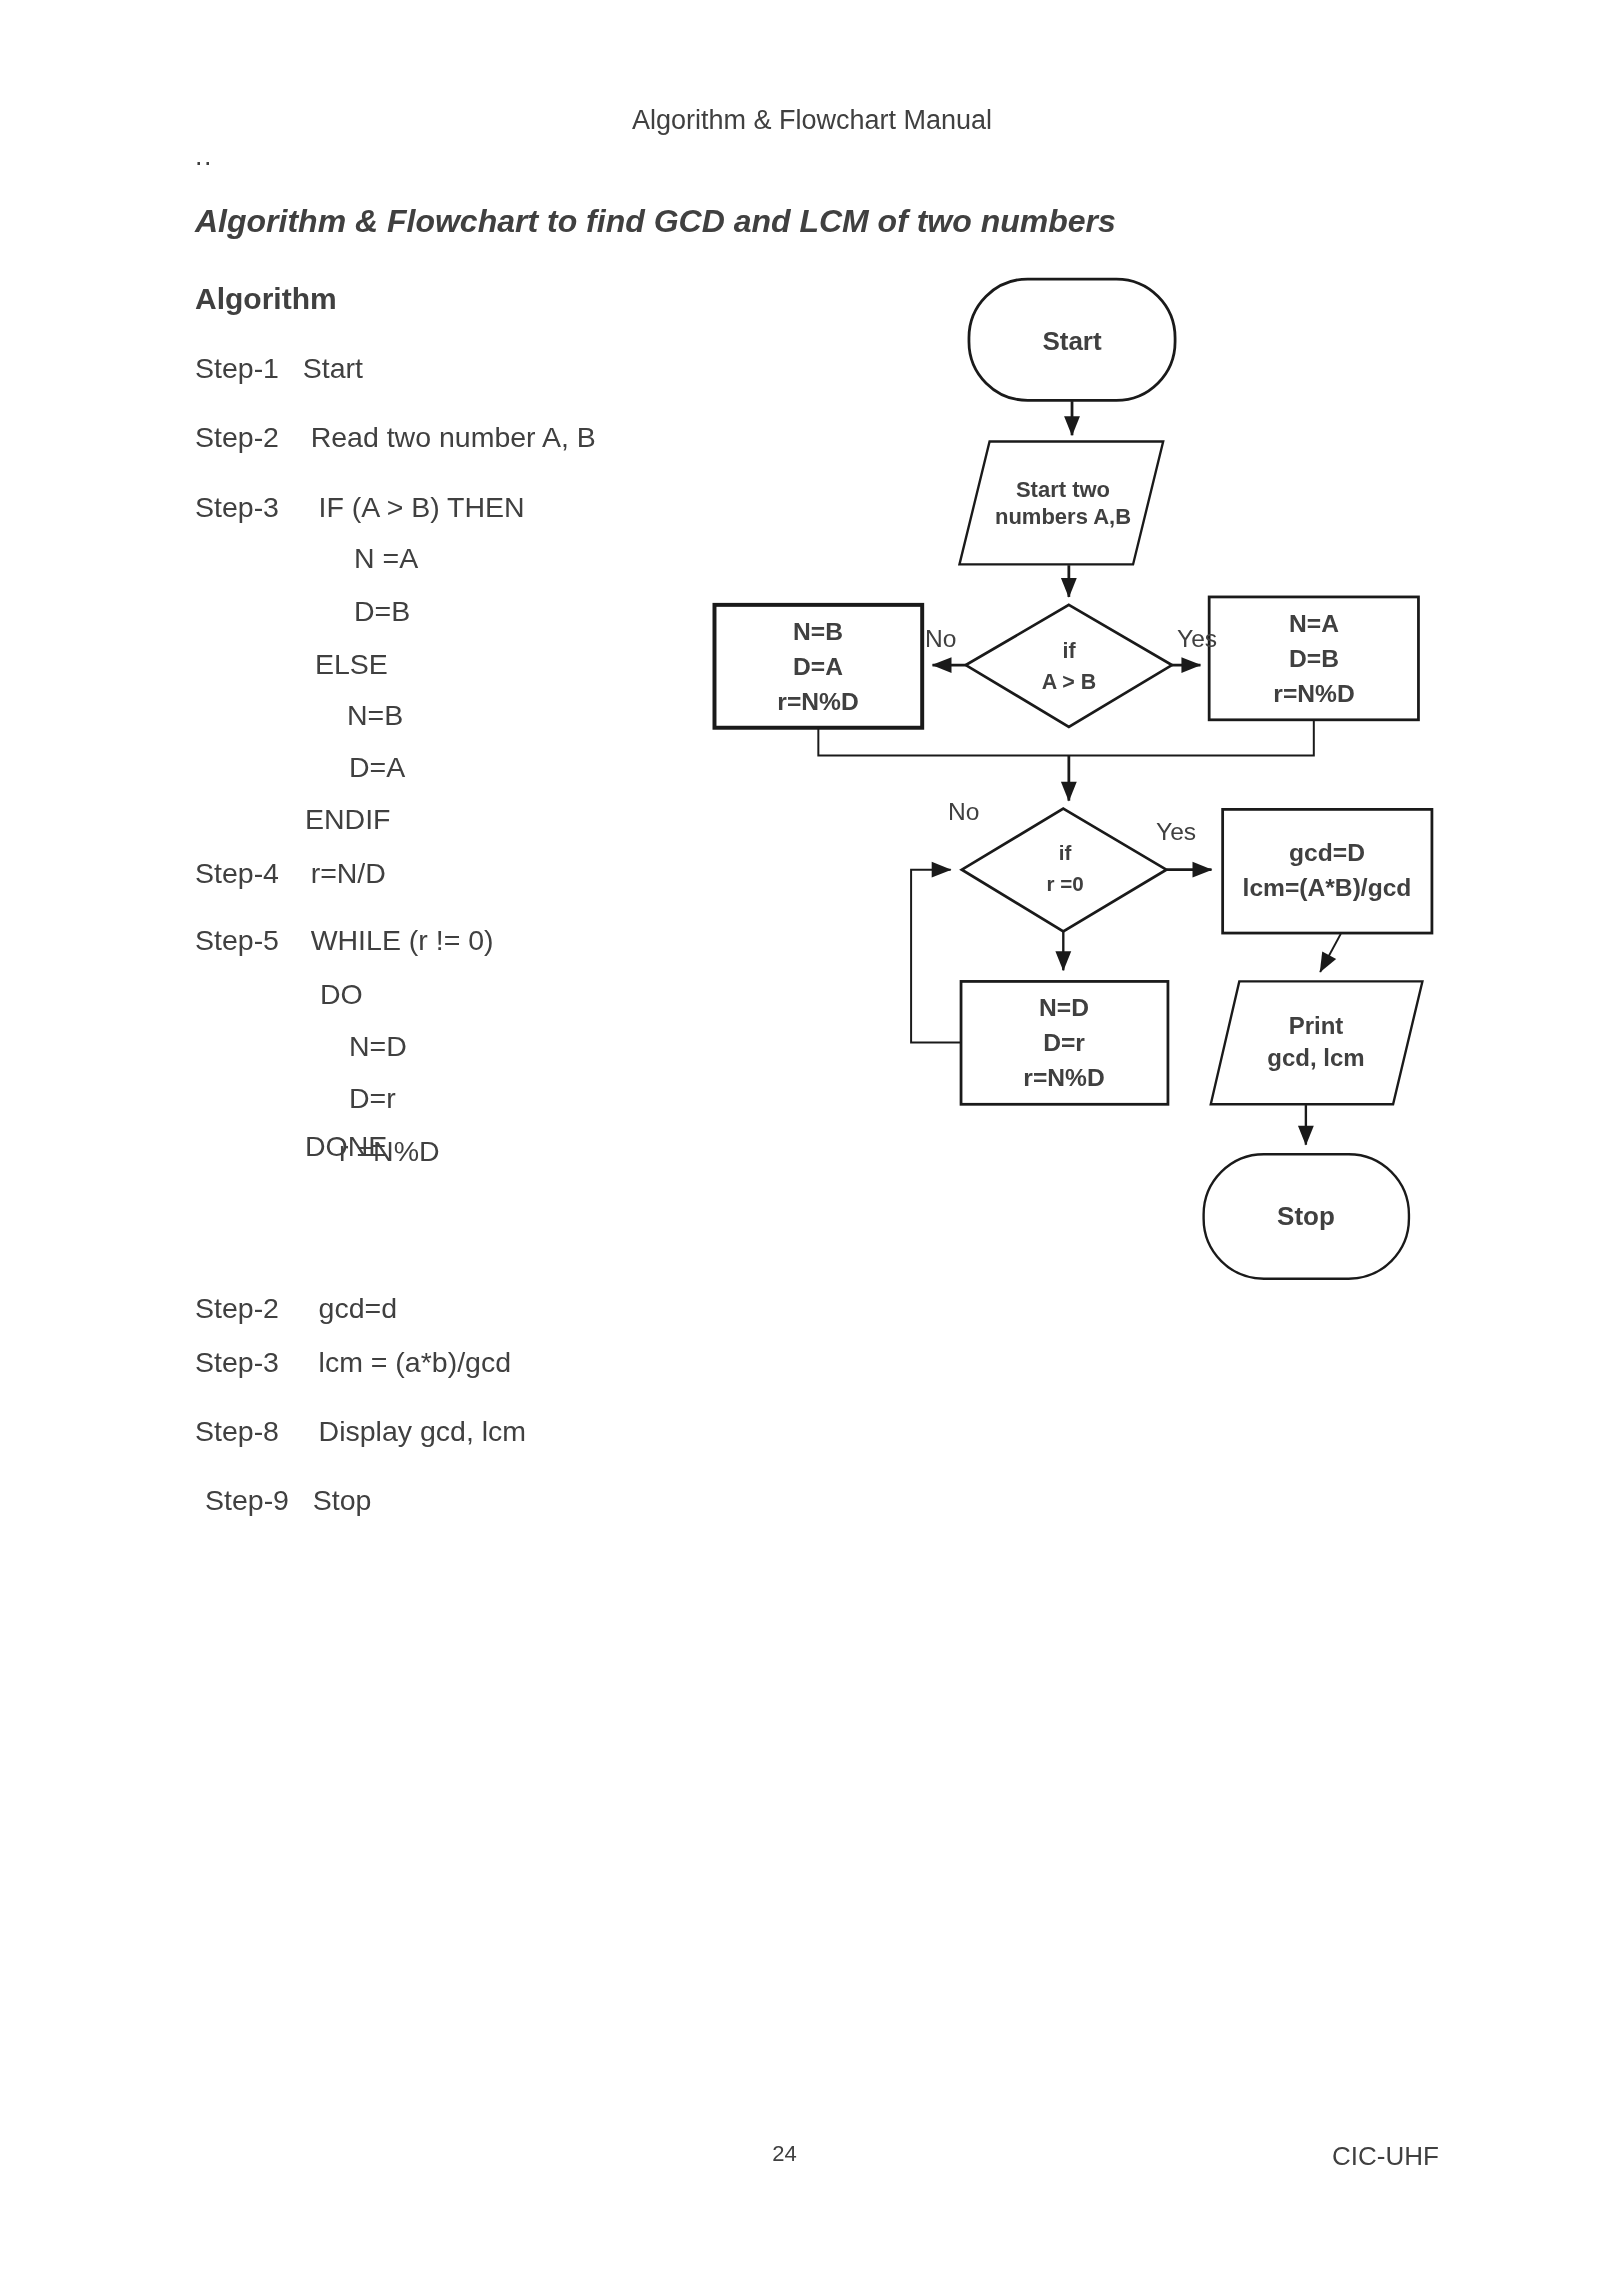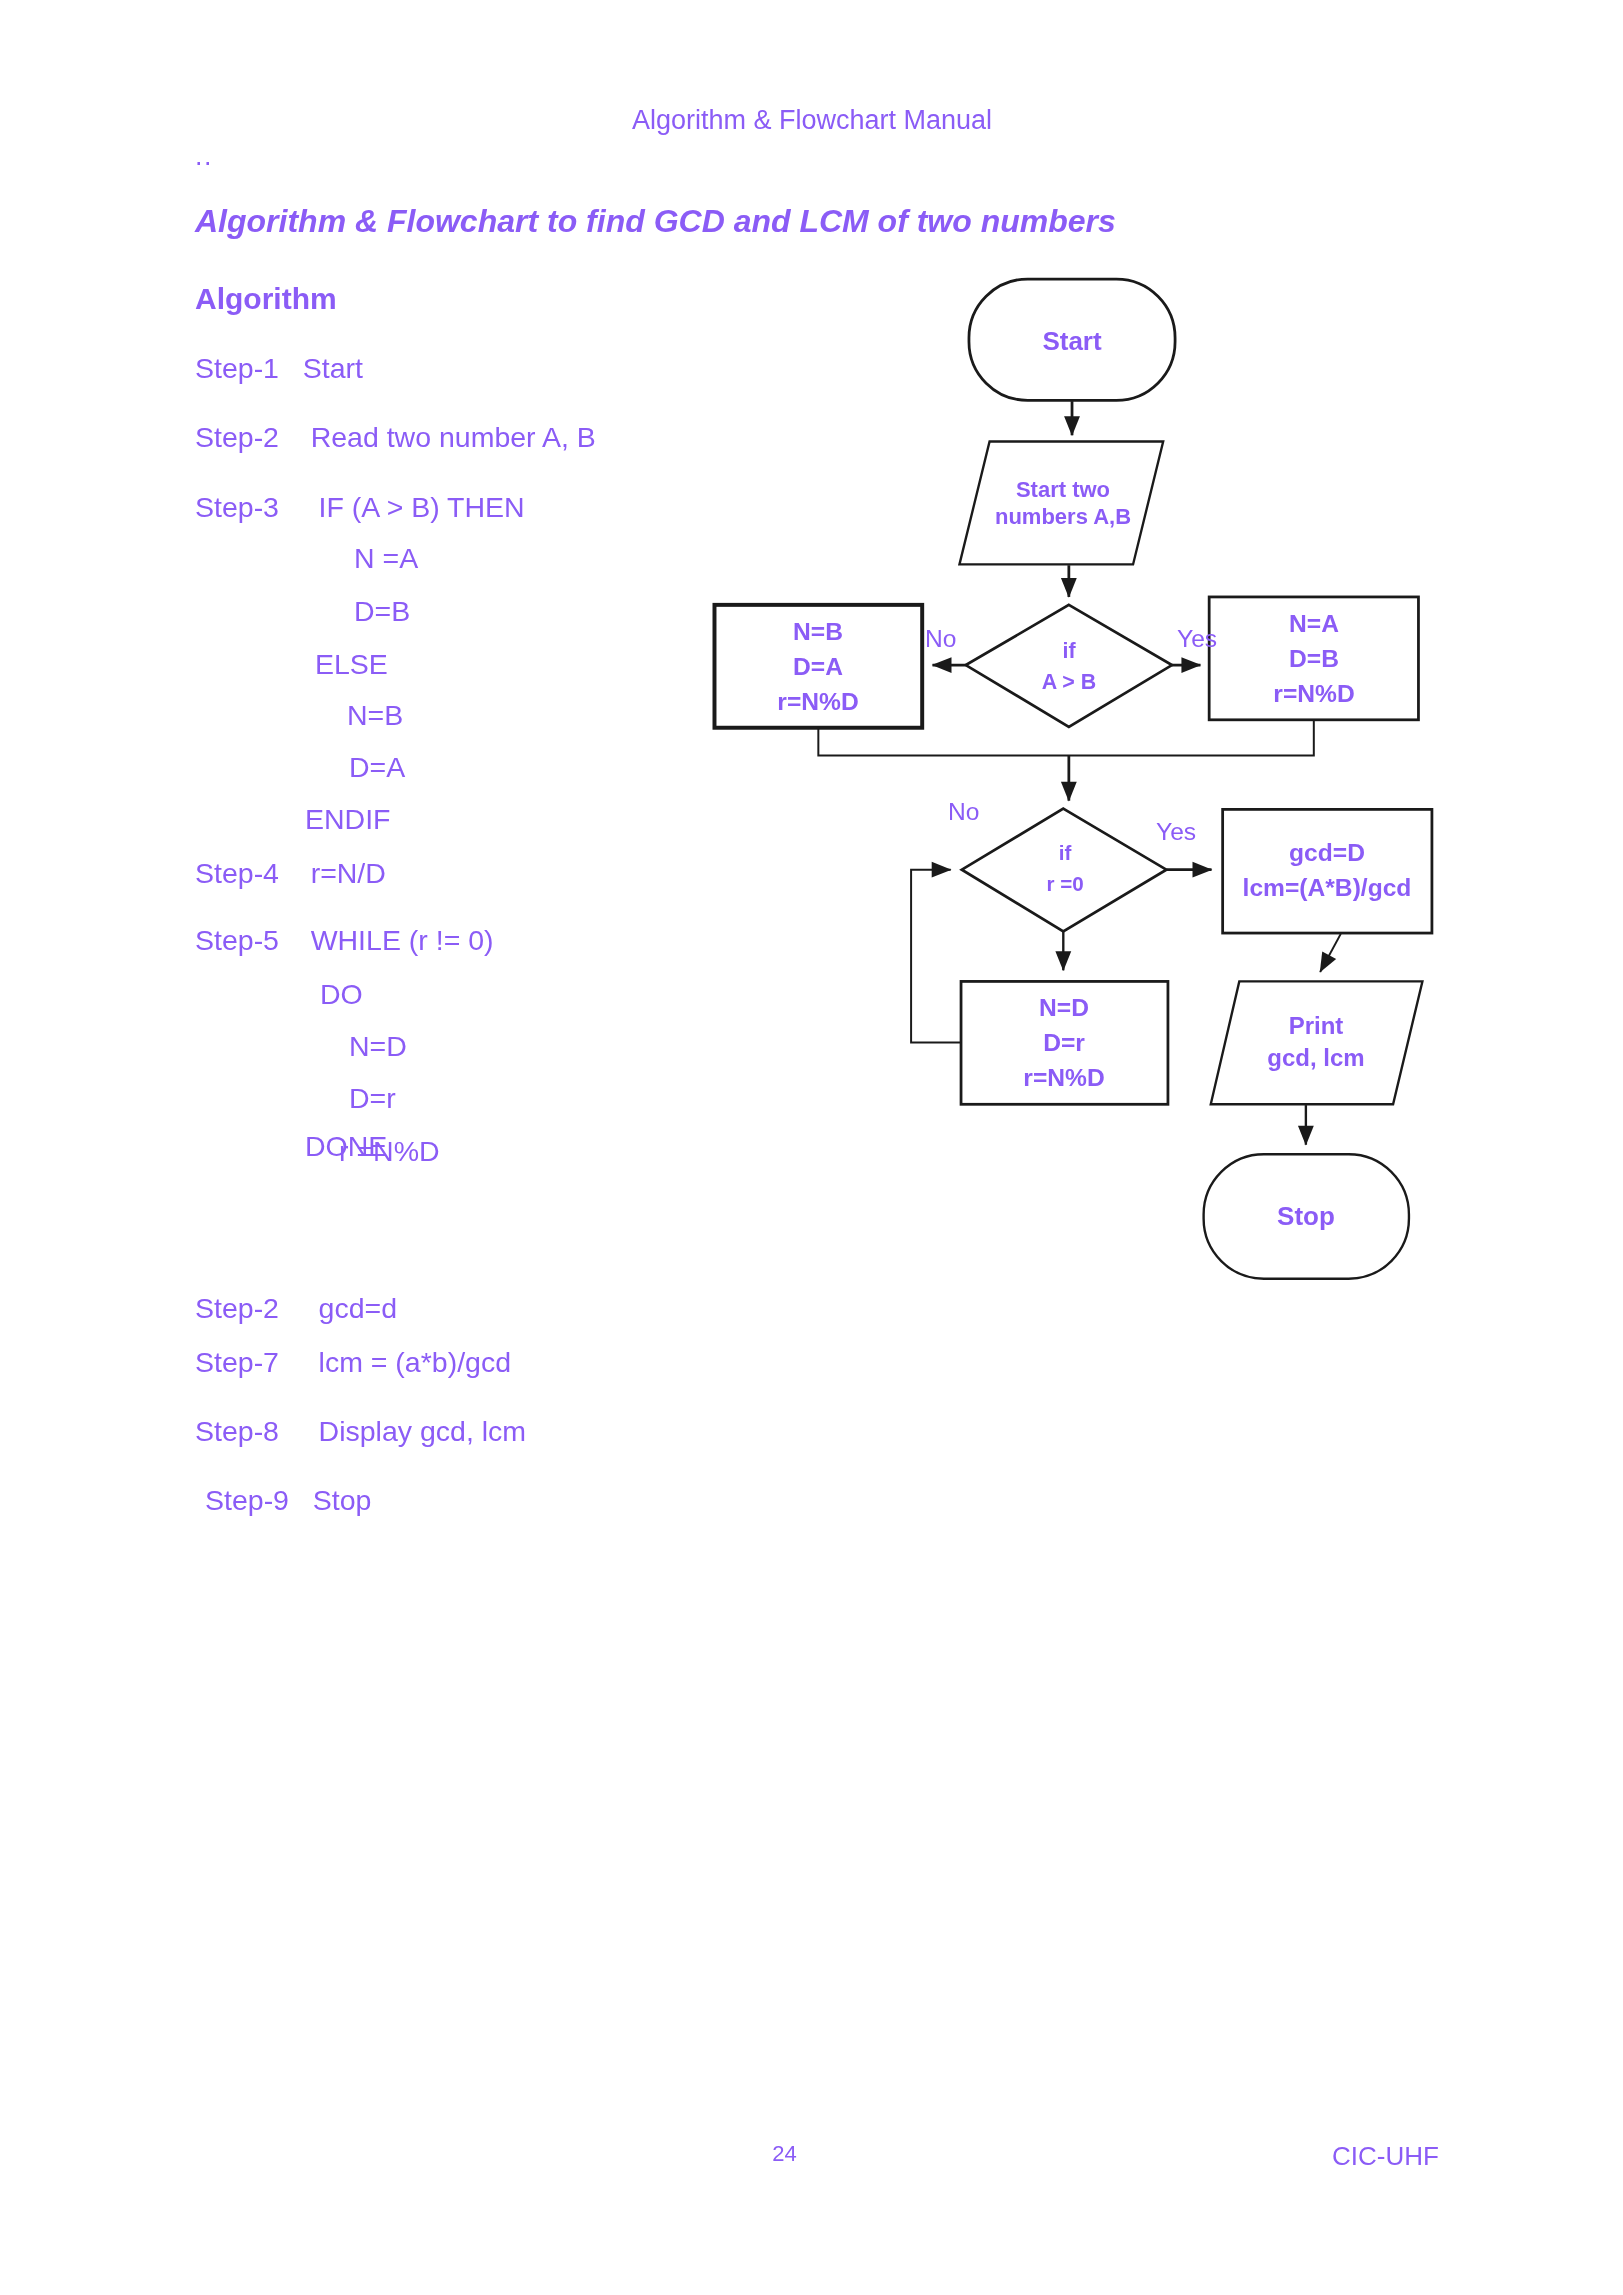--- a/index.html
+++ b/index.html
@@ -1,18 +1,18 @@
 <!DOCTYPE html>
 <html style="font-size:12.7px"><head>
 <meta charset="utf-8">
 <style>
   html,body{margin:0;padding:0;background:#ffffff;}
   .page{
     position:relative;width:1624px;height:2295px;background:#ffffff;
-    font-family:"Liberation Sans","DejaVu Sans",sans-serif;color:#8b5cf6;overflow:hidden;
+    font-family:"Liberation Sans","DejaVu Sans",sans-serif;color:#404040;overflow:hidden;
   }
   .hdr{position:absolute;top:105px;left:0;width:1624px;text-align:center;font-size:27px;}
   .dots{position:absolute;top:141px;left:195px;font-size:27px;letter-spacing:1.6px;}
   .doc-title{position:absolute;top:203px;left:195px;font-size:32px;font-weight:bold;font-style:italic;}
   .sec-head{position:absolute;top:282px;left:195px;font-size:30px;font-weight:bold;}
   .algo{position:absolute;top:0;left:0;width:714px;height:1586px;padding-left:28px;}
   .algo-line{position:absolute;font-size:28.5px;white-space:pre;line-height:1.15;}
   .flow-label{position:absolute;font-size:24.6px;line-height:1.42;white-space:pre-line;text-align:center;transform:translate(-50%,-50%);font-weight:bold;}
   .branch-label{position:absolute;font-size:24.6px;white-space:pre;}
   .fs33{font-size:26px;}
@@ -45,21 +45,21 @@
     <div class="algo-line" style="top:751px;left:349px">D=A</div>
     <div class="algo-line" style="top:803px;left:305px">ENDIF</div>
     <div class="algo-line" style="top:857px;left:195px">Step-4    r=N/D</div>
     <div class="algo-line" style="top:924px;left:195px">Step-5    WHILE (r != 0)</div>
     <div class="algo-line" style="top:978px;left:320px">DO</div>
     <div class="algo-line" style="top:1030px;left:349px">N=D</div>
     <div class="algo-line" style="top:1082px;left:349px">D=r</div>
     <div class="algo-line" style="top:1135px;left:339px">r =N%D</div>
     <div class="algo-line" style="top:1130px;left:305px">DONE</div>
     <div class="algo-line" style="top:1292px;left:195px">Step-2     gcd=d</div>
-    <div class="algo-line" style="top:1346px;left:195px">Step-7     lcm = (a*b)/gcd</div>
+    <div class="algo-line" style="top:1346px;left:195px">Step-3     lcm = (a*b)/gcd</div>
     <div class="algo-line" style="top:1415px;left:195px">Step-8     Display gcd, lcm</div>
     <div class="algo-line" style="top:1484px;left:205px">Step-9   Stop</div>
   </div>
 
   <svg class="flow" viewBox="0 0 2048 2895">
     <defs>
       <marker id="ah" markerUnits="userSpaceOnUse" markerWidth="30" markerHeight="24" refX="25" refY="11" orient="auto">
         <path d="M1,1 L26,11 L1,21 Z" fill="#1a1a1a"></path>
       </marker>
     </defs>

